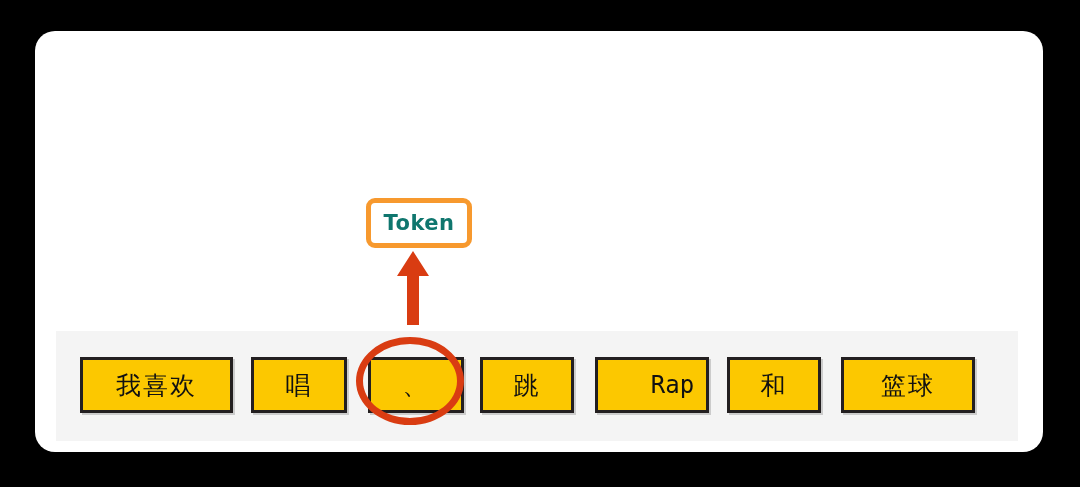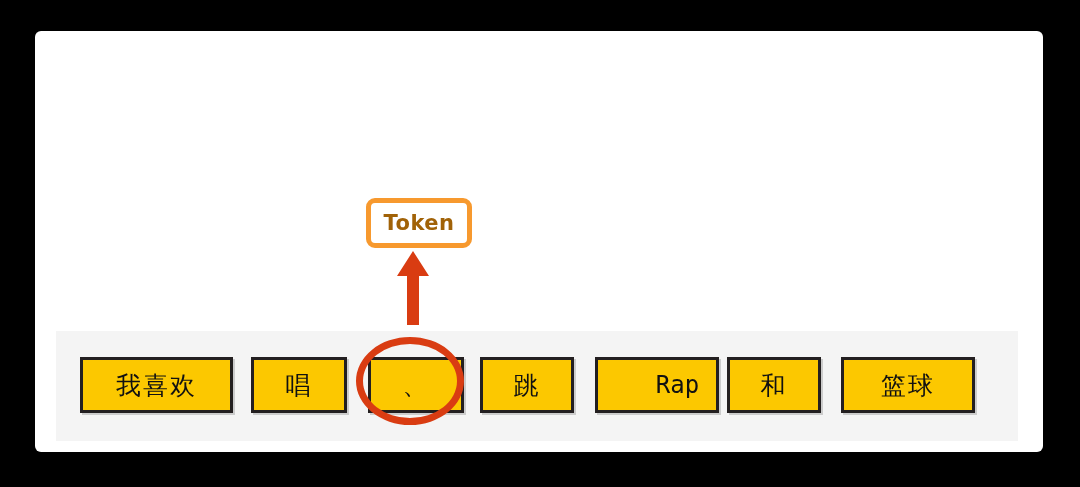--- a/index.html
+++ b/index.html
@@ -23,21 +23,21 @@
   }
 
   
   #card {
     position: absolute;
     left: 35px;
     top: 31px;
     width: 1008px;
     height: 421px;
     background: #ffffff;
-    border-radius: 6px;
+    border-radius: 20px;
   }
 
   
   #token-band {
     position: absolute;
     left: 21px;          
     top: 300px;          
     width: 962px;        
     height: 110px;
     background: #f4f4f4;
@@ -99,41 +99,41 @@
     height: 50px;
     border: 5px solid #f7992e;
     border-radius: 9px;
     background: #ffffff;
     box-sizing: border-box;
     display: flex;
     align-items: center;
     justify-content: center;
   }
   #token-callout-label {
-    color: #a16207;
+    color: #0f766e;
     font-size: 21px;
     font-weight: bold;
     letter-spacing: 0.5px;
     font-family: "DejaVu Sans", "Liberation Sans", sans-serif;
   }
 </style>
 </head>
 <body>
 
 <div id="stage">
 
   <div id="card">
 
     <div id="token-band">
 
     <div class="token-chip" style="left: 24px; width: 153px; background: rgb(252, 200, 0); border-color: rgb(35, 31, 32);">我喜欢</div>
         <div class="token-chip" style="left: 195px; width: 96px; background: rgb(252, 200, 0); border-color: rgb(35, 31, 32);">唱</div>
         <div class="token-chip" style="left: 312px; width: 96px; background: rgb(252, 200, 0); border-color: rgb(35, 31, 32);">、</div>
         <div class="token-chip" style="left: 424px; width: 94px; background: rgb(252, 200, 0); border-color: rgb(35, 31, 32);">跳</div>
-        <div class="token-chip latin" style="left: 539px; width: 124px; background: rgb(252, 200, 0); border-color: rgb(35, 31, 32); padding-left: 41px;">Rap</div>
+        <div class="token-chip latin" style="left: 539px; width: 114px; background: rgb(252, 200, 0); border-color: rgb(35, 31, 32); padding-left: 41px;">Rap</div>
         <div class="token-chip" style="left: 671px; width: 94px; background: rgb(252, 200, 0); border-color: rgb(35, 31, 32);">和</div>
         <div class="token-chip" style="left: 785px; width: 134px; background: rgb(252, 200, 0); border-color: rgb(35, 31, 32);">篮球</div>
       </div>
 
   </div>
 
   <div id="highlight-ellipse"></div>
 
   <div id="callout-arrow">
     <svg viewBox="0 0 34 76" width="34" height="76" aria-hidden="true">

